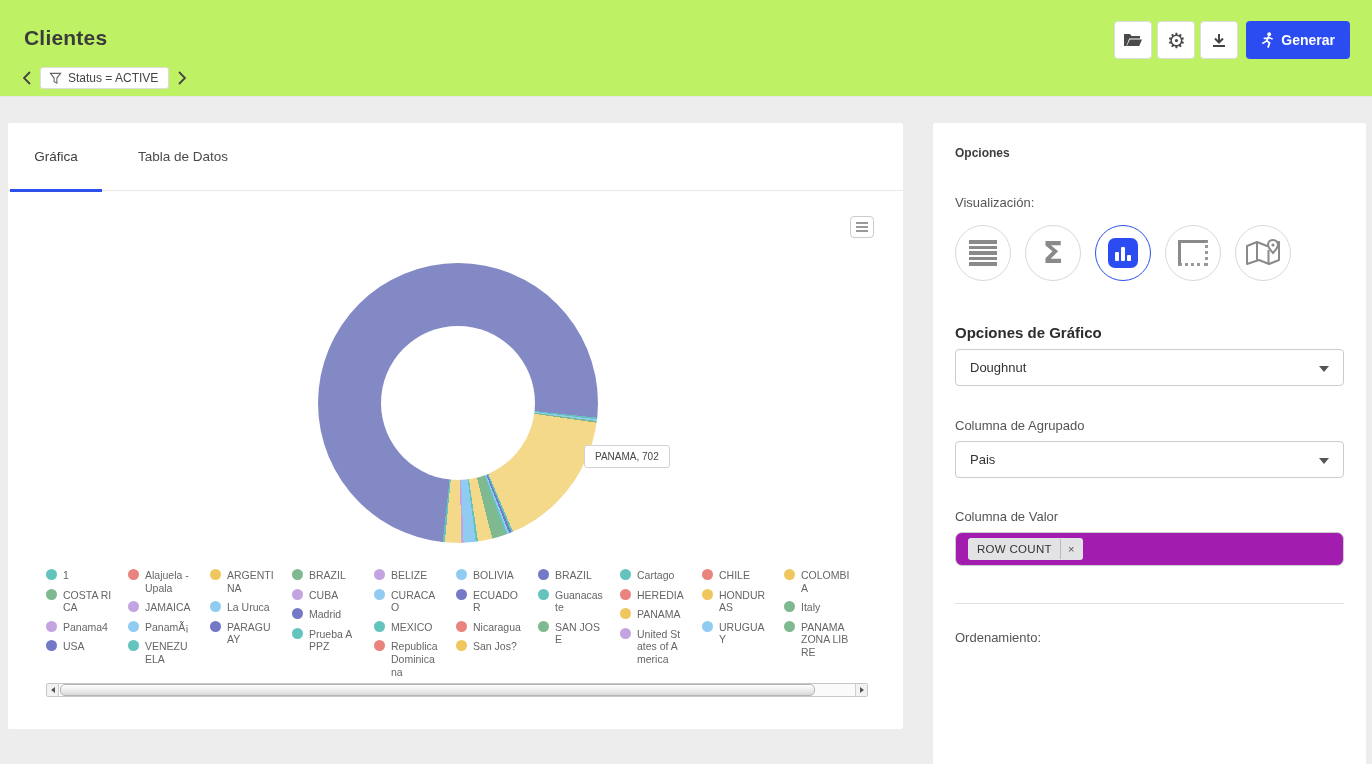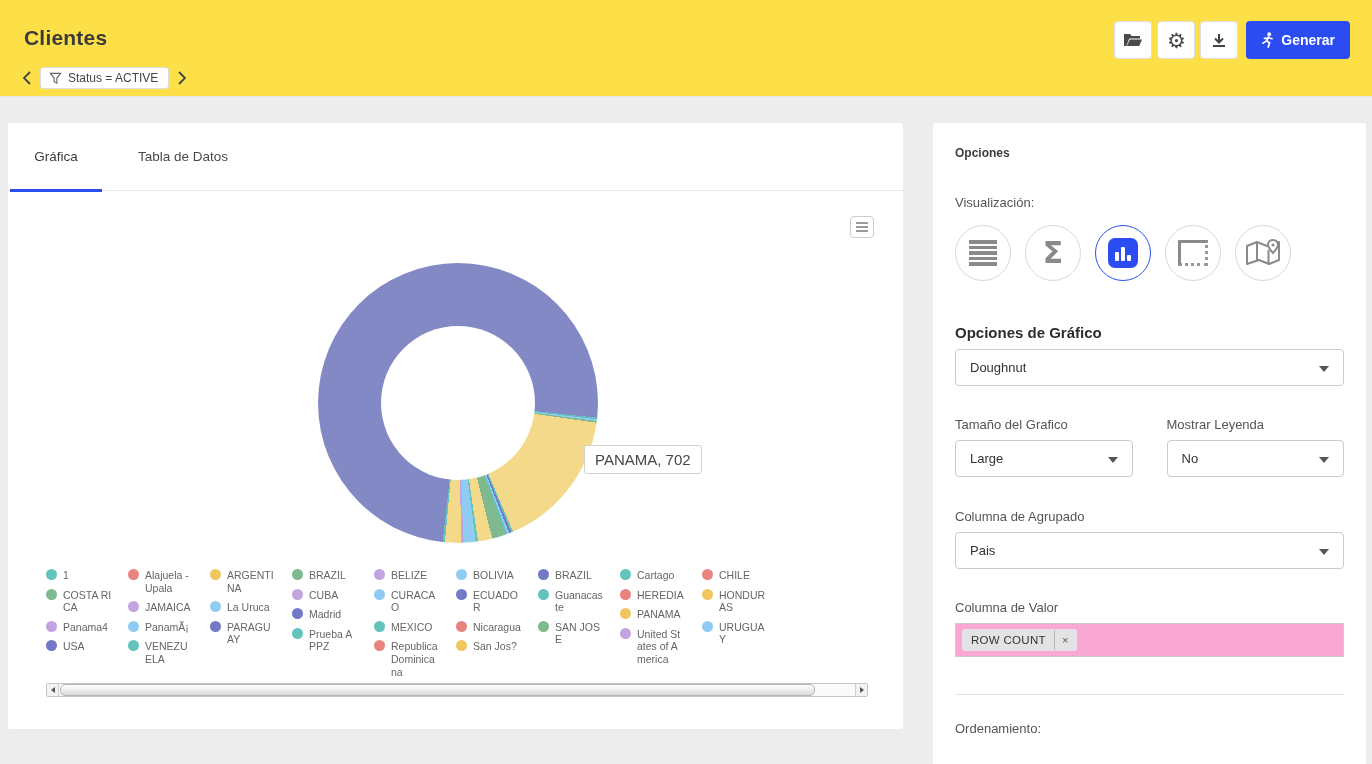--- a/index.html
+++ b/index.html
@@ -1,20 +1,20 @@
 <!DOCTYPE html>
 <html><head>
 <meta charset="utf-8">
 <style>
   * { box-sizing: border-box; margin: 0; padding: 0; }
   html,body { width:1372px; height:764px; overflow:hidden; }
   body { font-family:"Liberation Sans", sans-serif; background:#ededee; position:relative; }
 
   
-  .topbar { position:absolute; top:0; left:0; width:1372px; height:97px; background:#fde047; border-bottom:1px solid #e6e6e6; }
+  .topbar { position:absolute; top:0; left:0; width:1372px; height:97px; background:#bef264; border-bottom:1px solid #e6e6e6; }
   .page-title { position:absolute; left:24px; top:26px; font-size:21px; font-weight:700; color:#3b3b3b; letter-spacing:.2px; }
   .filter-row { position:absolute; left:20px; top:66px; height:24px; display:flex; align-items:center; gap:6px; }
   .chev-btn { width:14px; height:20px; display:flex; align-items:center; justify-content:center; cursor:pointer; color:#444; }
   .filter-chip { display:flex; align-items:center; gap:6px; border:1px solid #ddd; border-radius:3px; background:#fff; padding:3px 10px 3px 8px; font-size:12px; color:#454545; }
   .toolbar { position:absolute; right:22px; top:21px; display:flex; gap:5px; }
   .tool-btn { width:38px; height:38px; background:#fff; border:1px solid #ddd; border-radius:4px; display:flex; align-items:center; justify-content:center; cursor:pointer; color:#4a4a4a; }
   .gear-glyph { font-size:21px; line-height:1; color:#4a4a4a; }
   .btn-primary { height:38px; margin-left:3px; padding:0 15px; background:#2b4cf0; border:none; border-radius:4px; color:#fff; font-size:14px; font-weight:700; display:flex; align-items:center; gap:7px; cursor:pointer; font-family:"Liberation Sans",sans-serif; }
 
   
@@ -27,21 +27,21 @@
   .tab-chart { width:92px; margin-left:2px; }
   .tab-table { width:130px; margin-left:16px; color:#4a4a4a; }
   .tab-underline { position:absolute; left:2px; bottom:-2px; width:92px; height:3px; background:#2b50ec; }
 
   
   .chart-area { position:relative; width:100%; height:537px; }
   .chart-menu-btn { position:absolute; left:842px; top:25px; width:24px; height:22px; border:1px solid #ccc; border-radius:4px; display:flex; flex-direction:column; align-items:center; justify-content:center; gap:2px; cursor:pointer; background:#fff; }
   .chart-menu-btn i { display:block; width:12px; height:2px; background:#9a9a9a; }
   .donut { position:absolute; left:310px; top:72px; width:280px; height:280px; border-radius:50%; }
   .donut-hole { position:absolute; left:373px; top:135px; width:154px; height:154px; border-radius:50%; background:#fff; }
-  .chart-tooltip { position:absolute; left:576px; top:254px; background:#fff; border:1px solid #d2d2d2; border-radius:3px; padding:5px 10px; font-size:15px; color:#474747; white-space:nowrap; }
+  .chart-tooltip { position:absolute; left:576px; top:254px; background:#fff; border:1px solid #d2d2d2; border-radius:3px; padding:5px 10px; font-size:10px; color:#474747; white-space:nowrap; }
 
   
   .legend { position:absolute; left:38px; top:378px; display:flex; gap:16px; }
   .legend-col { width:66px; }
   .legend-item { display:flex; align-items:flex-start; margin-bottom:7px; }
   .legend-dot { width:11px; height:11px; border-radius:50%; flex:0 0 11px; margin-right:6px; margin-top:0px; }
   .legend-label { font-size:10.5px; line-height:1.2; color:#666; word-break:break-all; }
 
   
   .hscroll { position:absolute; left:38px; top:492px; width:822px; height:14px; border:1px solid #c6c6c6; background:#fafafa; border-radius:2px; }
@@ -66,21 +66,21 @@
   .bar-glyph { width:30px; height:30px; border-radius:7px; background:#2b4cf0; display:flex; align-items:flex-end; justify-content:center; gap:2.5px; padding-bottom:7px; }
   .bar-glyph i { display:block; width:3.5px; background:#fff; border-radius:1px; }
   .bar-glyph .b1{height:9px;} .bar-glyph .b2{height:14px;} .bar-glyph .b3{height:6px;}
   .pivot-glyph { width:30px; height:26px; border-top:3px solid #8a8a8a; border-left:3px solid #8a8a8a; border-right:3px dotted #999; border-bottom:3px dotted #999; }
   .section-title { margin-top:43px; font-size:15px; font-weight:700; color:#2d2d2d; }
   .field-label { margin-top:22px; font-size:13px; color:#555; }
   .select { margin-top:8px; height:37px; border:1px solid #ccc; border-radius:4px; background:#fff; display:flex; align-items:center; padding:0 14px; font-size:13px; color:#333; position:relative; cursor:pointer; }
   .select .caret { position:absolute; right:14px; top:16px; width:0; height:0; border-left:5px solid transparent; border-right:5px solid transparent; border-top:6px solid #555; }
   .two-col { display:flex; gap:34px; }
   .two-col .col { flex:1; }
-  .chip-box { margin-top:8px; min-height:34px; border:1px solid #ccc; border-radius:0; background:#f9a8d4; padding:4px 6px; display:flex; align-items:center; }
+  .chip-box { margin-top:8px; min-height:34px; border:1px solid #ccc; border-radius:7px; background:#a21caf; padding:4px 12px; display:flex; align-items:center; }
   .chip { background:#e3e3e5; border-radius:3px; display:flex; align-items:center; font-size:11.5px; color:#333; letter-spacing:.3px; }
   .chip-text { padding:5px 8px 5px 9px; }
   .chip-x { border-left:1px solid #b9b9bb; padding:4px 8px 4px 7px; font-size:11px; color:#555; cursor:pointer; }
   .opt-divider { margin-top:37px; border-top:1px solid #e3e3e3; }
   .order-label { margin-top:26px; font-size:13px; color:#555; }
 
   svg { display:block; }
 </style>
 </head>
 <body>
@@ -298,20 +298,34 @@
           </div>
           <div class="legend-item">
             <span class="legend-dot" style="background: rgb(240, 199, 95);"></span>
             <span class="legend-label">HONDURAS</span>
           </div>
           <div class="legend-item">
             <span class="legend-dot" style="background: rgb(144, 204, 241);"></span>
             <span class="legend-label">URUGUAY</span>
           </div>
         </div>
+        <div class="legend-col">
+          <div class="legend-item">
+            <span class="legend-dot" style="background: rgb(240, 199, 95);"></span>
+            <span class="legend-label">COLOMBIA</span>
+          </div>
+          <div class="legend-item">
+            <span class="legend-dot" style="background: rgb(126, 185, 143);"></span>
+            <span class="legend-label">Italy</span>
+          </div>
+          <div class="legend-item">
+            <span class="legend-dot" style="background: rgb(126, 185, 143);"></span>
+            <span class="legend-label">PANAMA ZONA LIBRE</span>
+          </div>
+        </div>
       </div>
 
     <div class="hscroll">
       <div class="hs-btn hs-left">
           <span class="tri-l"></span>
         </div>
       <div class="hs-thumb"></div>
       <div class="hs-btn hs-right">
           <span class="tri-r"></span>
         </div>
@@ -359,36 +373,20 @@
       </div>
     </div>
 
     <div class="section-title">Opciones de Gráfico</div>
 
     <div class="select">
       <span>Doughnut</span>
       <span class="caret"></span>
     </div>
 
-    <div class="two-col">
-      <div class="col">
-        <div class="field-label" style="margin-top:31px;">Tamaño del Grafico</div>
-        <div class="select">
-          <span>Large</span>
-          <span class="caret"></span>
-        </div>
-      </div>
-      <div class="col">
-        <div class="field-label" style="margin-top:31px;">Mostrar Leyenda</div>
-        <div class="select">
-          <span>No</span>
-          <span class="caret"></span>
-        </div>
-      </div>
-    </div>
 
     <div class="field-label" style="margin-top:32px;">Columna de Agrupado</div>
     <div class="select">
       <span>Pais</span>
       <span class="caret"></span>
     </div>
 
     <div class="field-label" style="margin-top:31px;">Columna de Valor</div>
     <div class="chip-box">
       <span class="chip">

